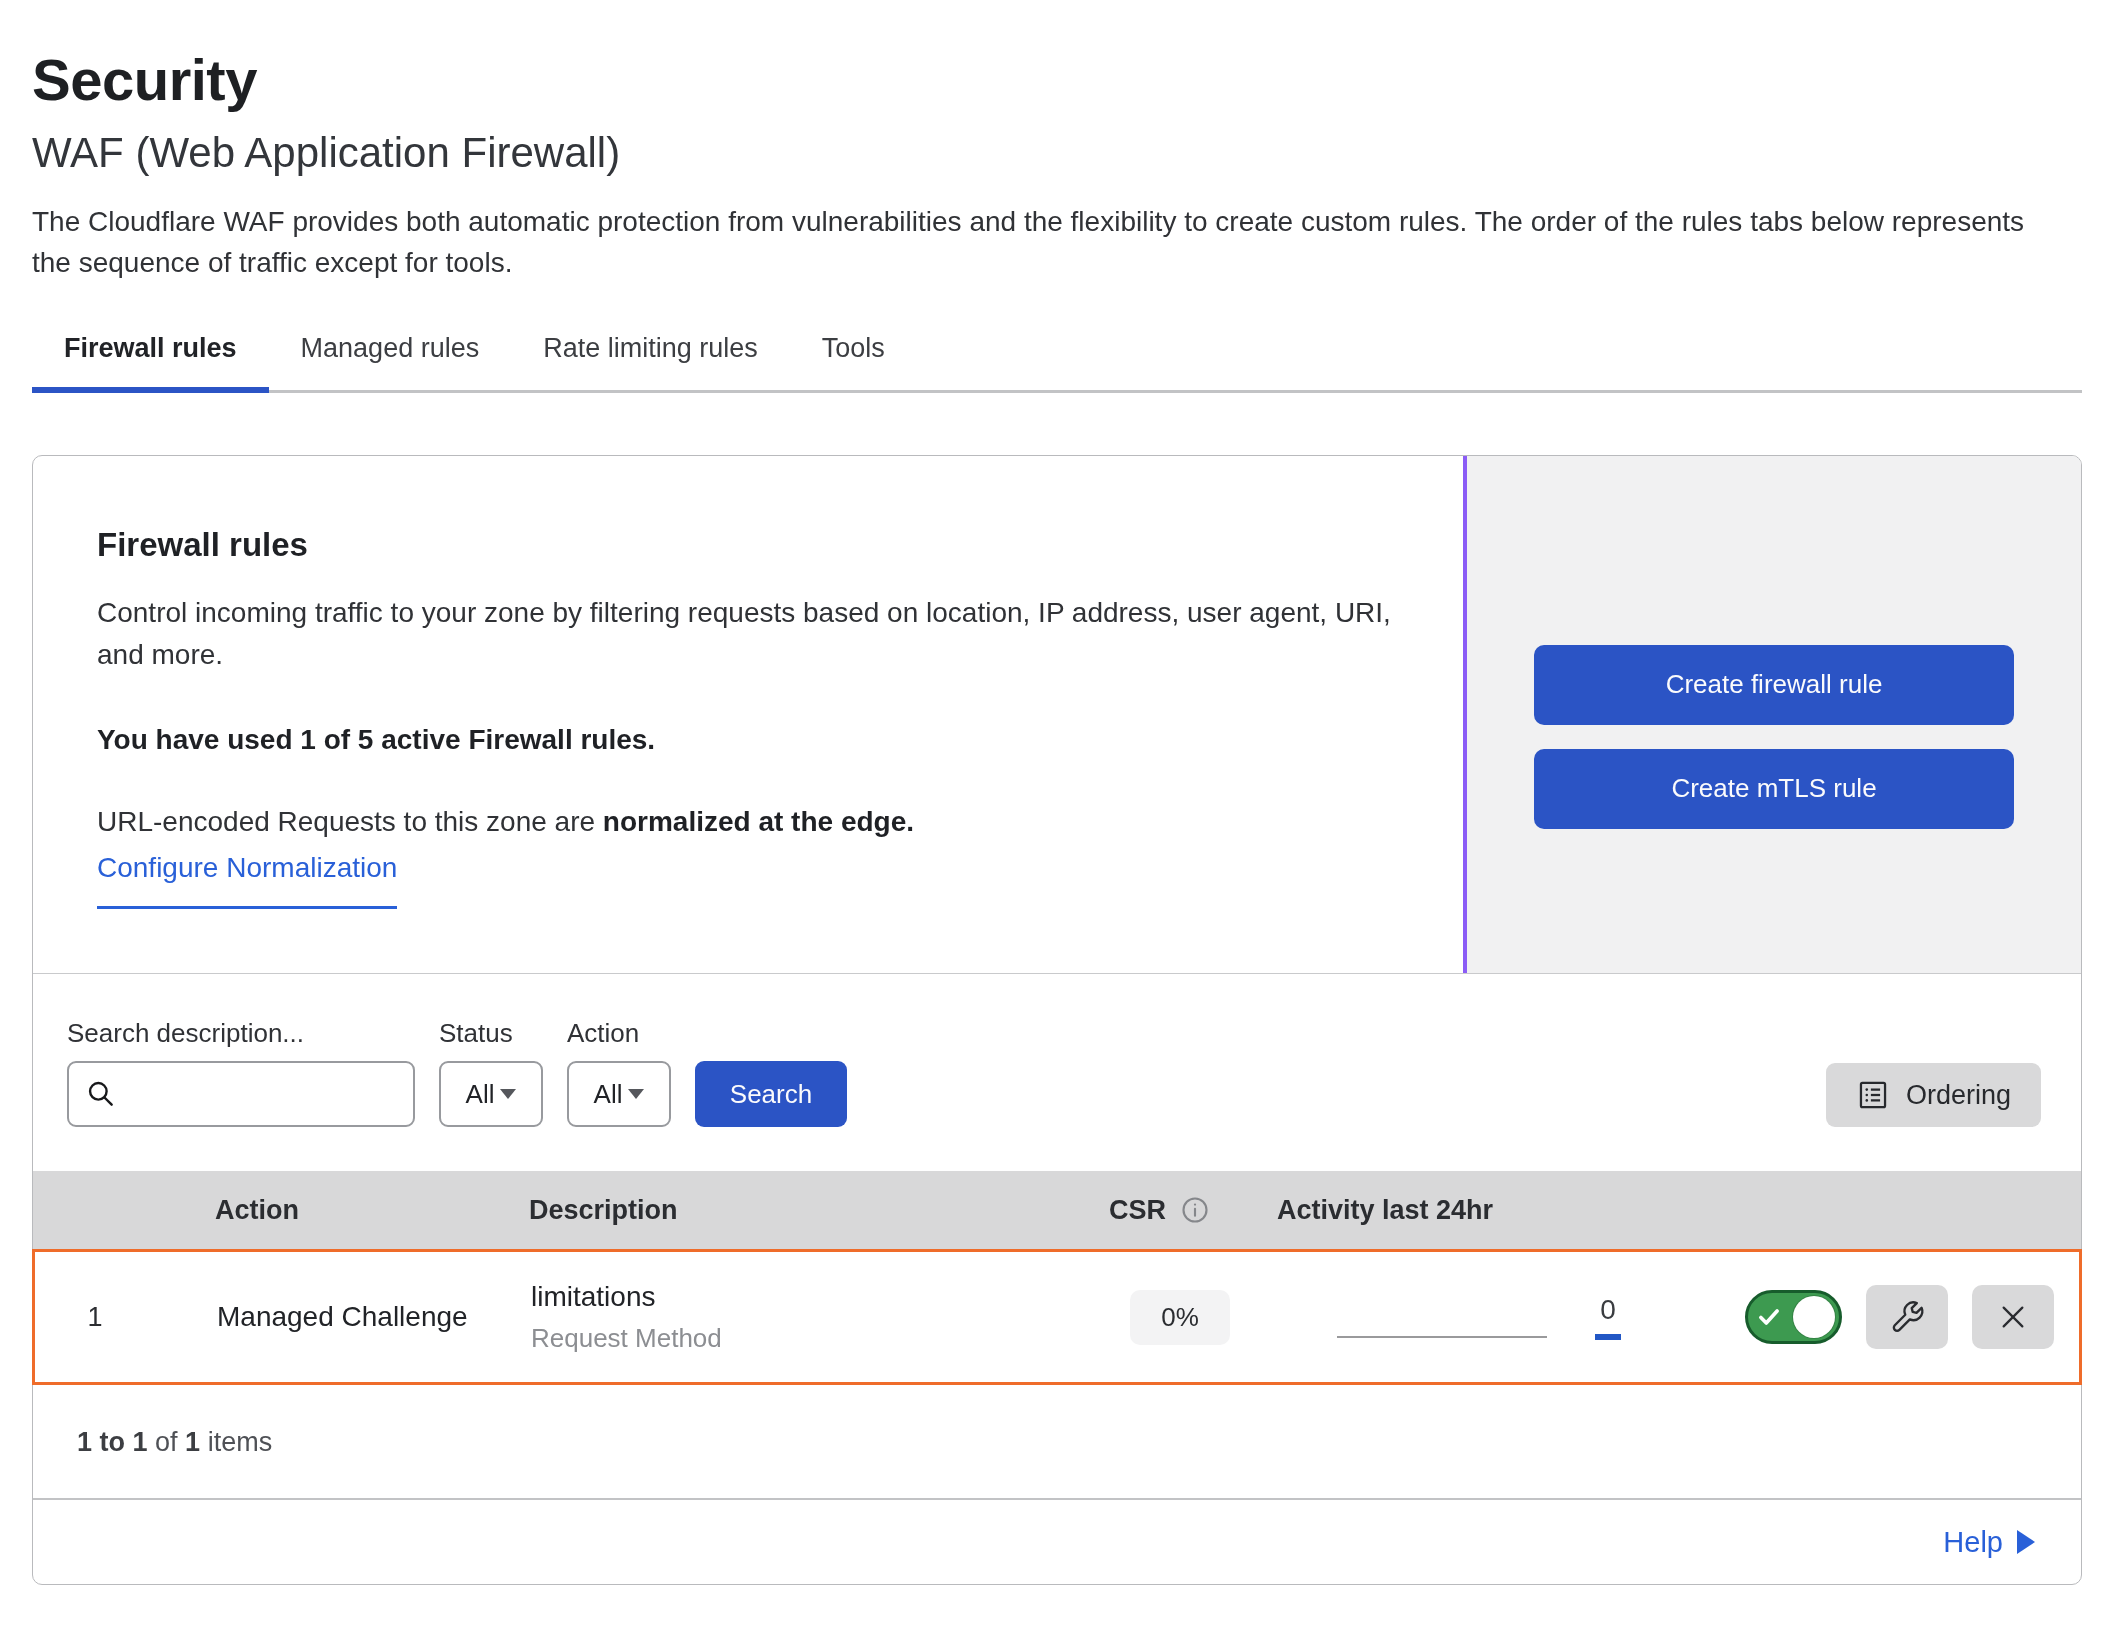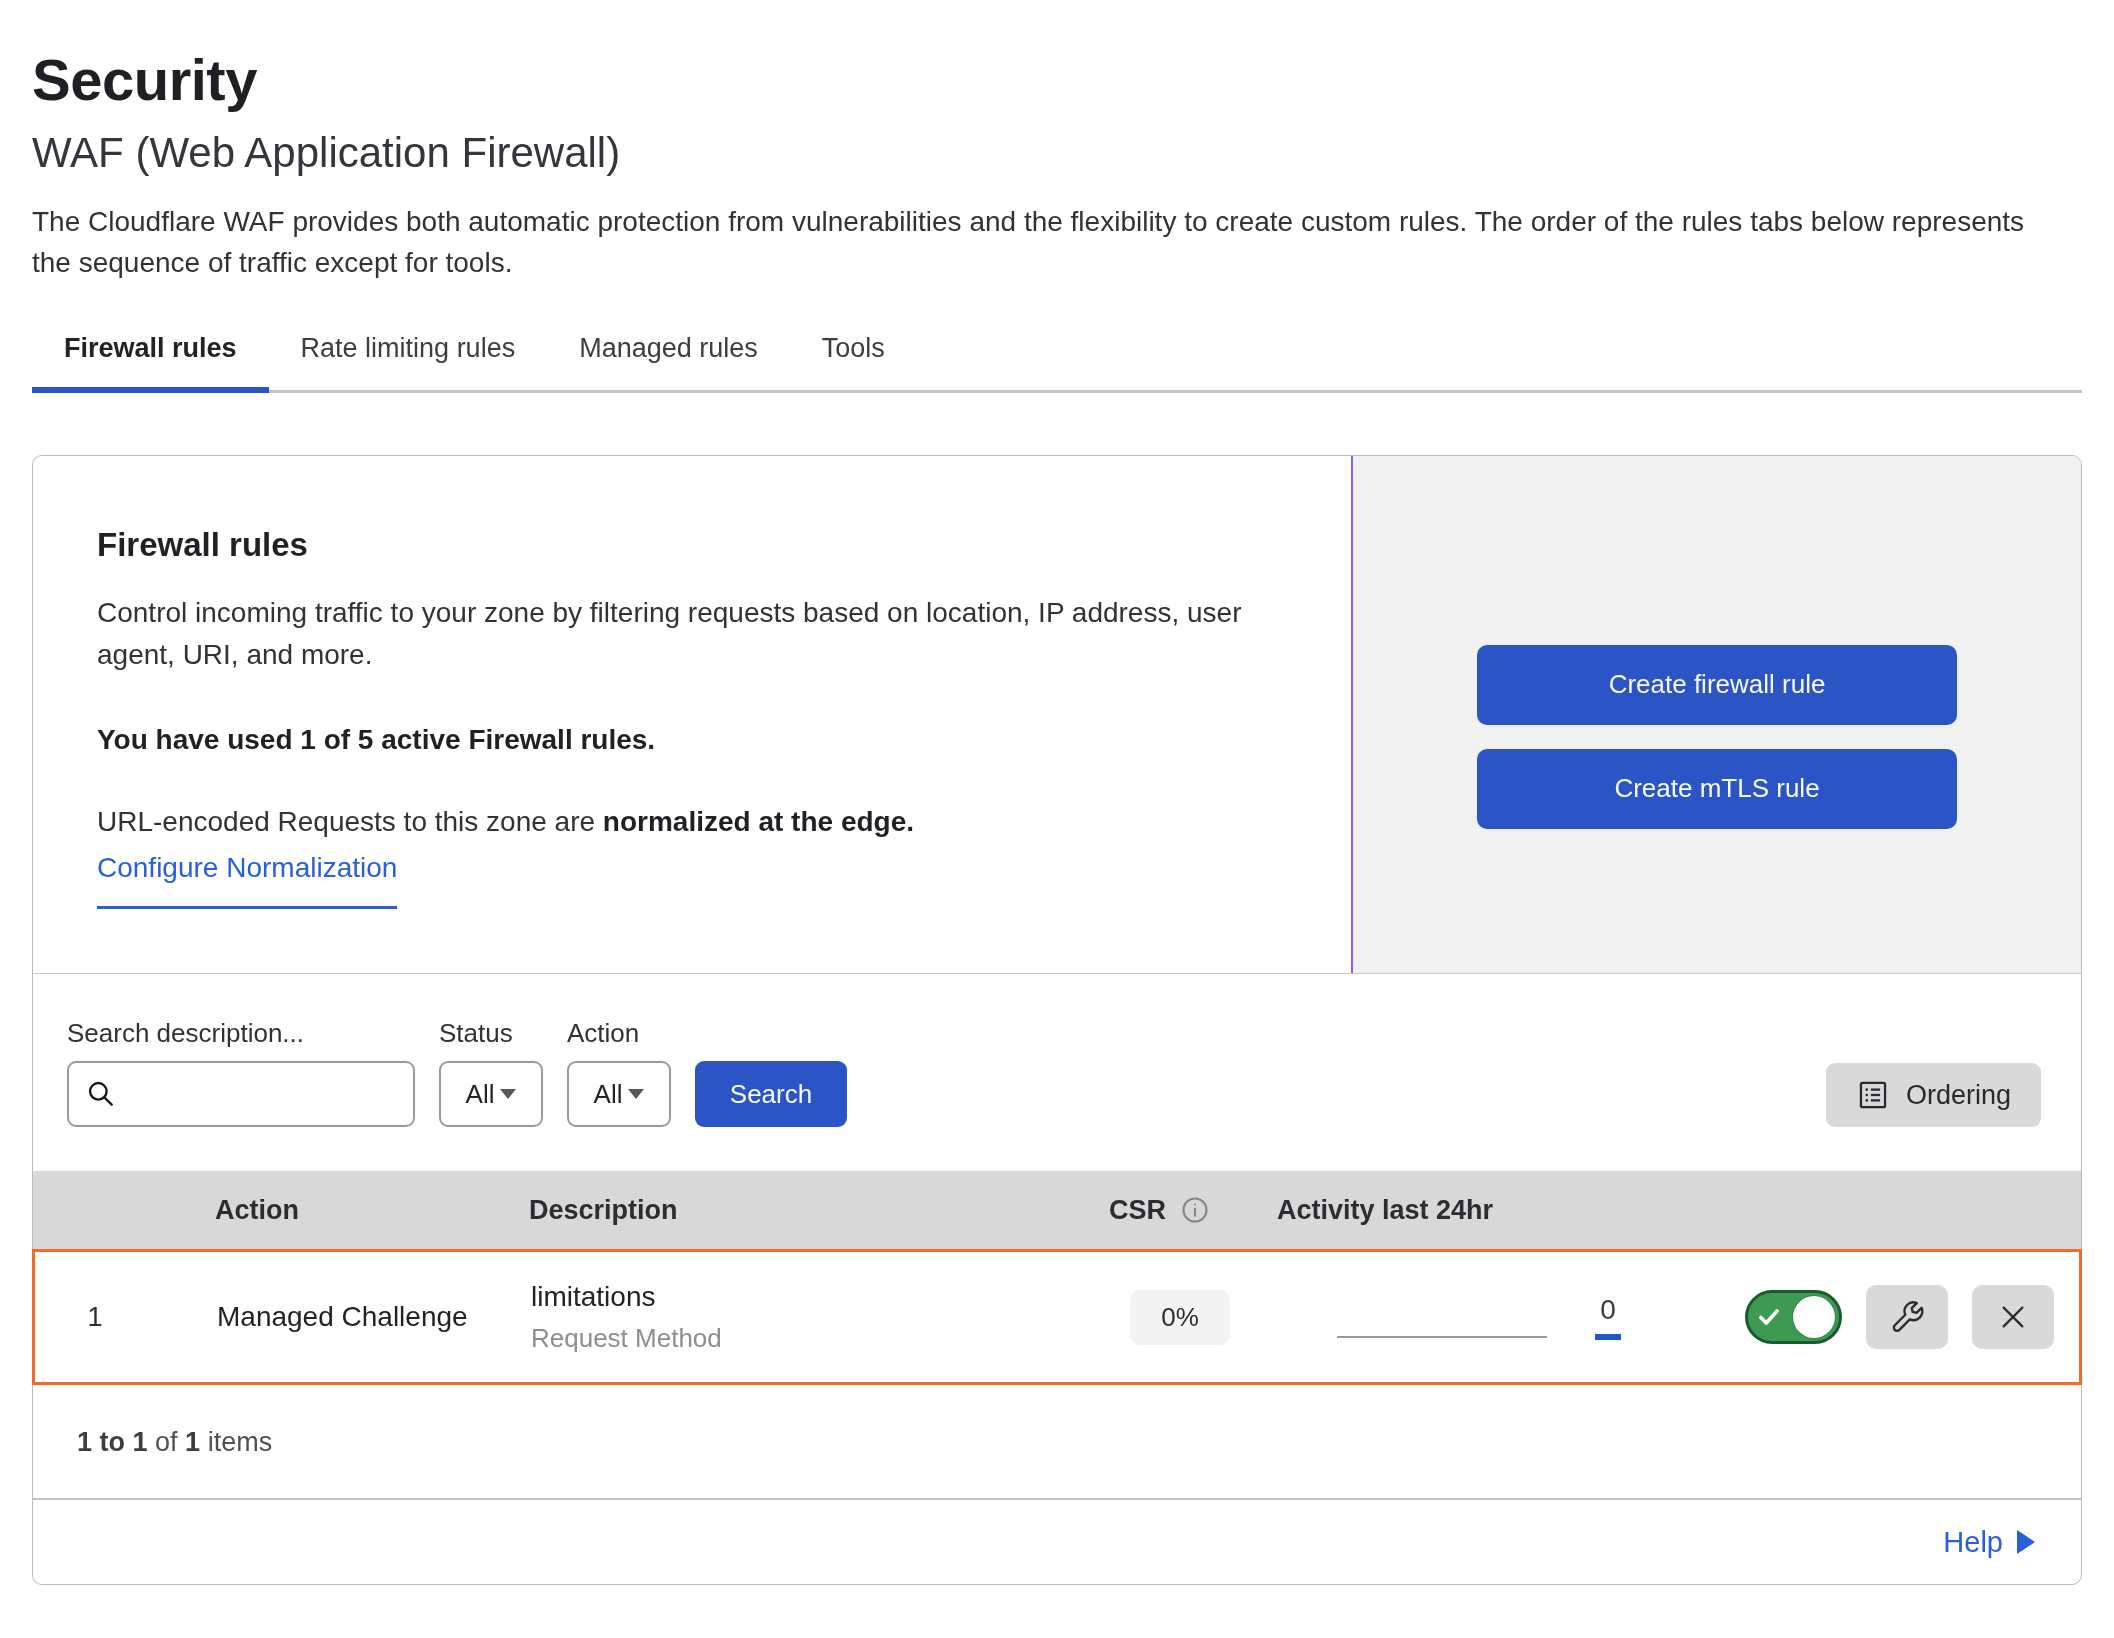--- a/index.html
+++ b/index.html
@@ -23,21 +23,21 @@
 
   .card-top { display:flex; height:518px; border-bottom:1px solid #c9cacc; }
   .info { flex:1; padding:70px 40px 0 64px; }
   .info h3 { font-size:33px; font-weight:700; color:#1f2125; }
   .info-desc { font-size:28px; line-height:42px; color:#303236; margin-top:28px; max-width:1300px; }
   .usage { font-size:28px; color:#1f2125; margin-top:48px; font-weight:700; }
   .norm { font-size:28px; color:#303236; margin-top:50px; }
   .norm b { color:#1f2125;text-align:center; }
   .link { display:inline-block; margin-top:14px; font-size:28px; color:#2960d8; border-bottom:3px solid #2960d8; padding-bottom:22px; cursor:pointer; }
 
-  .side-panel { width:730px; background:#f1f1f2; border-left:2px solid #8b5cf6; border-top-right-radius:9px; display:flex; flex-direction:column; align-items:center; justify-content:center; padding-top:44px; gap:24px; }
+  .side-panel { width:618px; background:#f1f1f2; border-left:4px solid #8b5cf6; border-top-right-radius:9px; display:flex; flex-direction:column; align-items:center; justify-content:center; padding-top:44px; gap:24px; }
   .btn-primary { width:480px; height:80px; background:#2b54c5; color:#fbfbfc; font-size:26px; border:none; border-radius:10px; cursor:pointer; font-family:inherit; }
 
   
   .filters { display:flex; justify-content:space-between; align-items:flex-end; padding:44px 40px 44px 34px; }
   .filter-left { display:flex; gap:24px; align-items:flex-end; }
   .fgroup { display:flex; flex-direction:column; gap:12px; }
   .flabel { font-size:26px; color:#303236; }
   .search-wrap { position:relative; }
   .search-input { width:348px; height:66px; border:2px solid #989a9e; border-radius:9px; padding:0 16px 0 62px; font-size:26px; font-family:inherit; color:#212327; background:#fff; }
   .search-icon { position:absolute; left:18px; top:17px; }
@@ -85,22 +85,22 @@
 <body>
 
 <div class="page">
 
   <div class="h1">Security</div>
   <div class="h2">WAF (Web Application Firewall)</div>
   <p class="page-desc">The Cloudflare WAF provides both automatic protection from vulnerabilities and the flexibility to create custom rules. The order of the rules tabs below represents the sequence of traffic except for tools.</p>
 
   <div class="tabs">
     <div class="tab active">Firewall rules</div>
+    <div class="tab">Managed rules</div>
     <div class="tab">Rate limiting rules</div>
-    <div class="tab">Managed rules</div>
     <div class="tab">Tools</div>
   </div>
 
   <div class="card">
 
     <div class="card-top">
       <div class="info">
         <h3>Firewall rules</h3>
         <p class="info-desc">Control incoming traffic to your zone by filtering requests based on location, IP address, user agent, URI, and more.</p>
         <div class="usage">You have used 1 of 5 active Firewall rules.</div>

